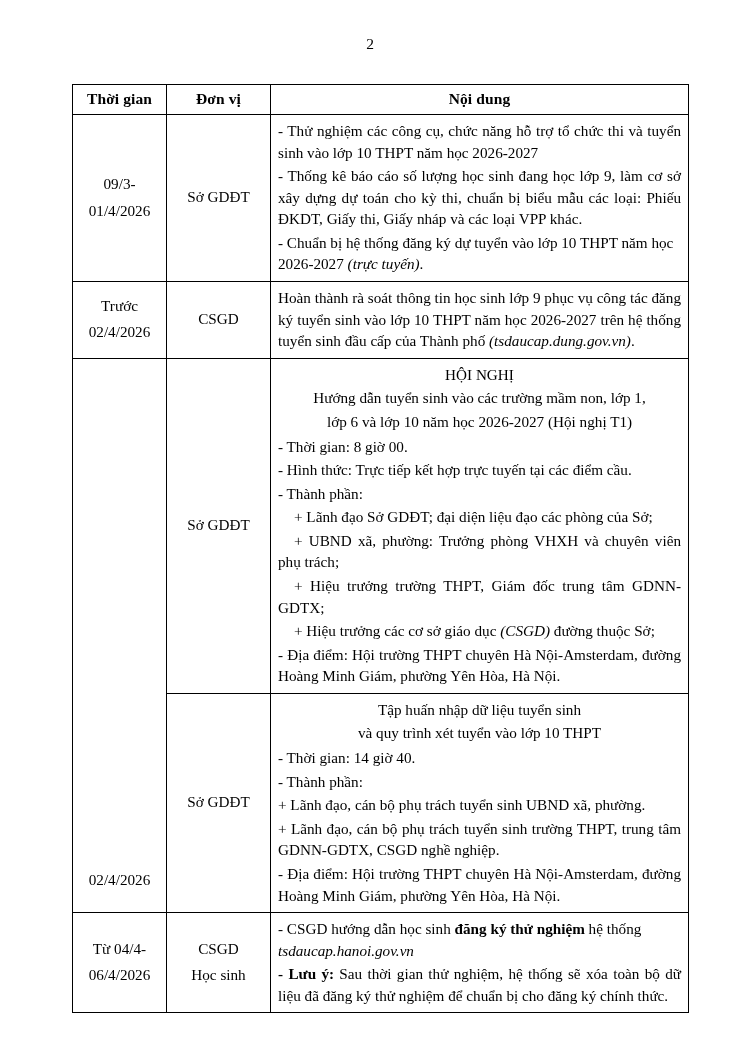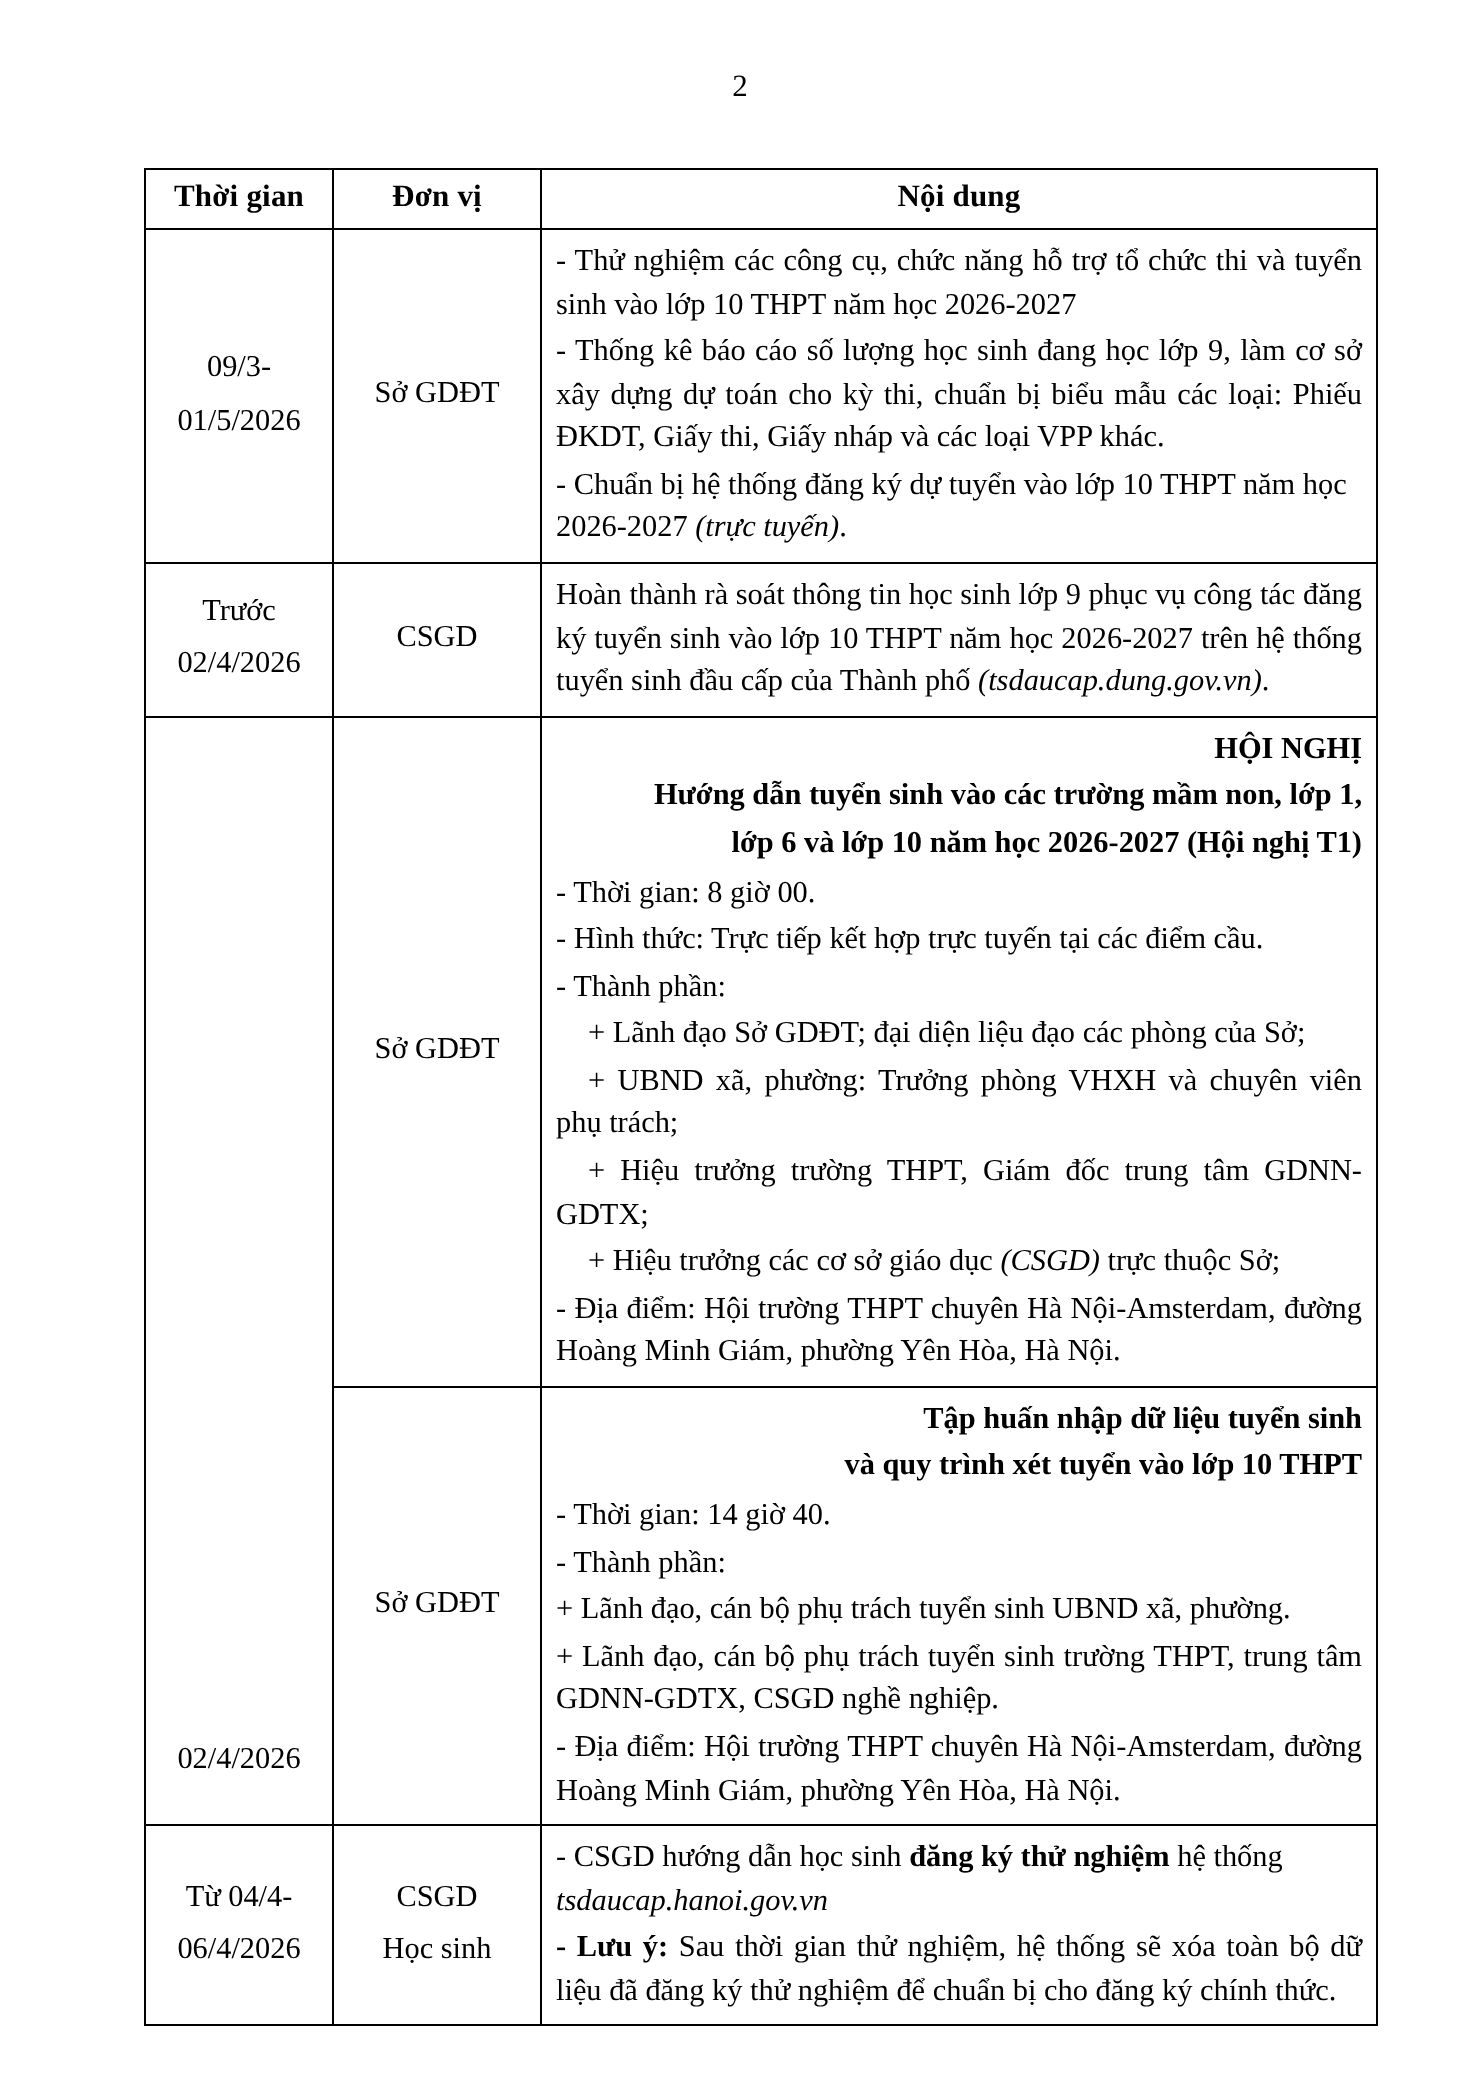--- a/index.html
+++ b/index.html
@@ -78,22 +78,22 @@
     padding-left: 8px;
     padding-right: 7px;
     hyphens: none;
   }
   td.content p {
     margin: 0 0 2px 0;
     padding: 0;
   }
   td.content p:last-child { margin-bottom: 0; }
   p.ctr {
-    text-align: right;
-    font-weight: bold;
+    text-align: center;
+    font-weight: normal;
     margin-bottom: 1px;
   }
   p.ctr.tight { margin-bottom: 3px; }
   p.nj { text-align: left; }
   p.ind { text-indent: 16px; }
   .it { font-style: italic; }
   .bd { font-weight: bold; text-align: center; }
 </style>
 </head>
 <body>
@@ -114,21 +114,21 @@
           <th class="hdr">Thời gian</th>
           <th class="hdr">Đơn vị</th>
           <th class="hdr">Nội dung</th>
         </tr>
       </thead>
       <tbody>
 
         <tr>
           <td class="time">
             <div>09/3-</div>
-            <div>01/5/2026</div>
+            <div>01/4/2026</div>
           </td>
           <td class="unit">Sở GDĐT</td>
           <td class="content">
             <p>- Thử nghiệm các công cụ, chức năng hỗ trợ tổ chức thi và tuyển sinh vào lớp 10 THPT năm học 2026-2027</p>
             <p>- Thống kê báo cáo số lượng học sinh đang học lớp 9, làm cơ sở xây dựng dự toán cho kỳ thi, chuẩn bị biểu mẫu các loại: Phiếu ĐKDT, Giấy thi, Giấy nháp và các loại VPP khác.</p>
             <p class="nj"><span>- Chuẩn bị hệ thống đăng ký dự tuyển vào lớp 10 THPT năm học 2026-2027 </span><span class="it">(trực tuyến)</span><span>.</span></p>
           </td>
         </tr>
 
         <tr>
@@ -148,21 +148,21 @@
           <td class="content">
             <p class="ctr">HỘI NGHỊ</p>
             <p class="ctr">Hướng dẫn tuyển sinh vào các trường mầm non, lớp 1,</p>
             <p class="ctr tight">lớp 6 và lớp 10 năm học 2026-2027  (Hội nghị T1)</p>
             <p class="nj">- Thời gian: 8 giờ 00.</p>
             <p class="nj">- Hình thức: Trực tiếp kết hợp trực tuyến tại các điểm cầu.</p>
             <p class="nj">- Thành phần:</p>
             <p class="ind nj">+ Lãnh đạo Sở GDĐT; đại diện liệu đạo các phòng của Sở;</p>
             <p class="ind">+ UBND xã, phường: Trưởng phòng VHXH và chuyên viên phụ trách;</p>
             <p class="ind">+ Hiệu trưởng trường THPT, Giám đốc trung tâm GDNN-GDTX;</p>
-            <p class="ind nj"><span>+ Hiệu trưởng các cơ sở giáo dục </span><span class="it">(CSGD)</span><span> trực thuộc Sở;</span></p>
+            <p class="ind nj"><span>+ Hiệu trưởng các cơ sở giáo dục </span><span class="it">(CSGD)</span><span> đường thuộc Sở;</span></p>
             <p>- Địa điểm: Hội trường THPT chuyên Hà Nội-Amsterdam, đường Hoàng Minh Giám, phường Yên Hòa, Hà Nội.</p>
           </td>
         </tr>
 
         <tr>
           <td class="unit">Sở GDĐT</td>
           <td class="content">
             <p class="ctr">Tập huấn nhập dữ liệu tuyển sinh</p>
             <p class="ctr tight">và quy trình xét tuyển vào lớp 10 THPT</p>
             <p class="nj">- Thời gian: 14 giờ 40.</p>

